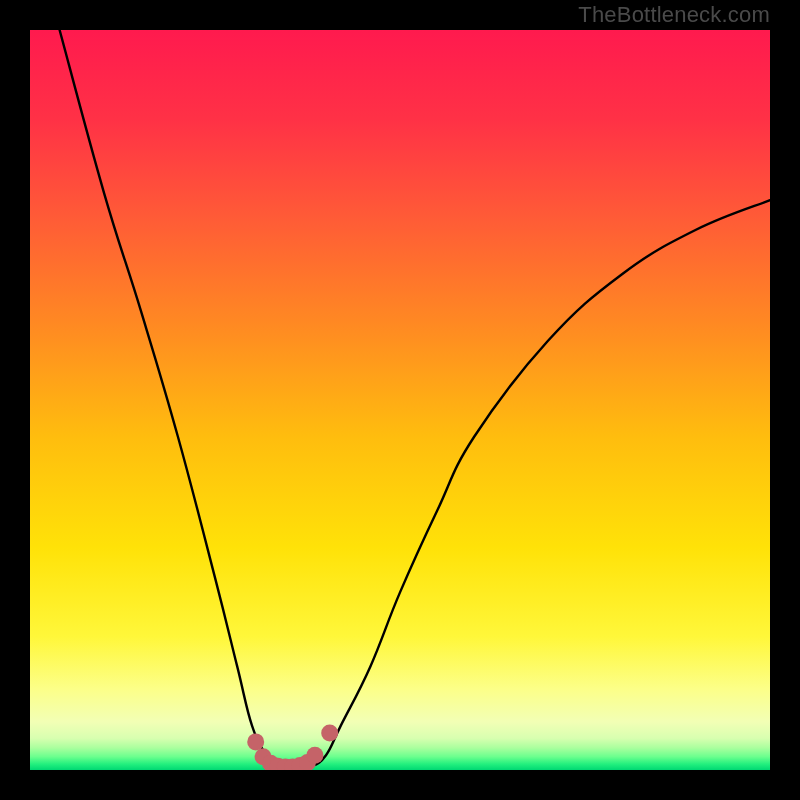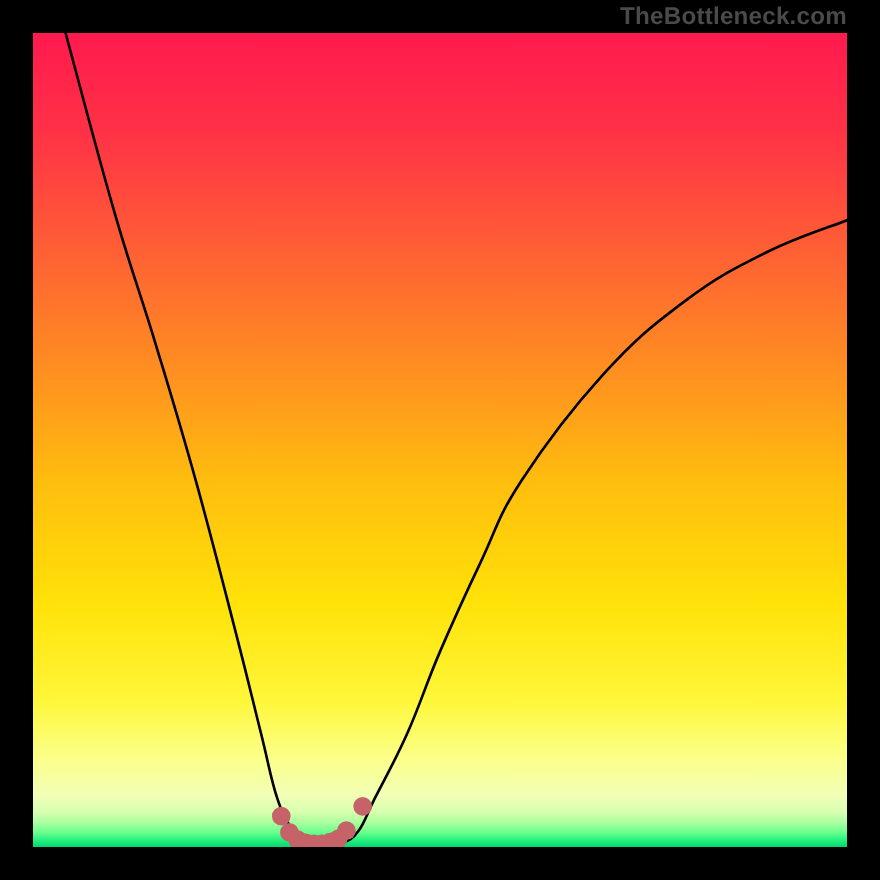--- a/index.html
+++ b/index.html
@@ -25,21 +25,21 @@
     top: 0;
     width: 740px;
     height: 740px;
   }
   .watermark {
     position: absolute;
     top: 2px;
     right: 30px;
     color: #4a4a4a;
     font-size: 22px;
-    font-weight: 700;
+    font-weight: 400;
     letter-spacing: 0.2px;
   }
   svg.curve {
     position: absolute;
     left: 0;
     top: 0;
     width: 740px;
     height: 740px;
     pointer-events: none;
   }

